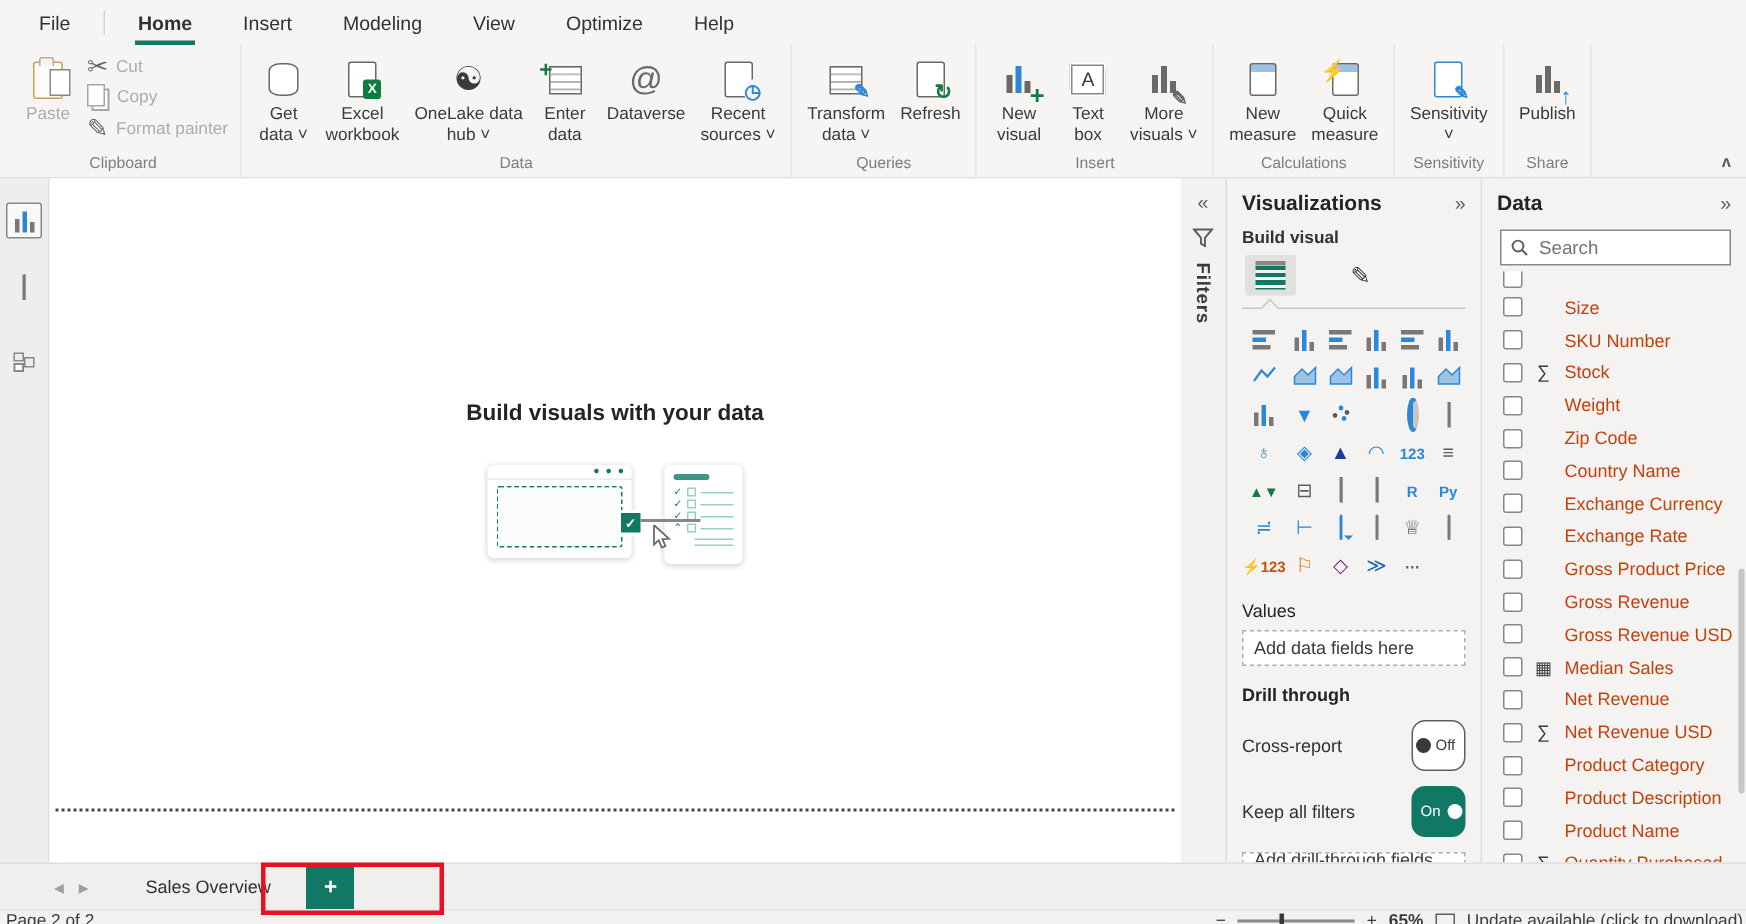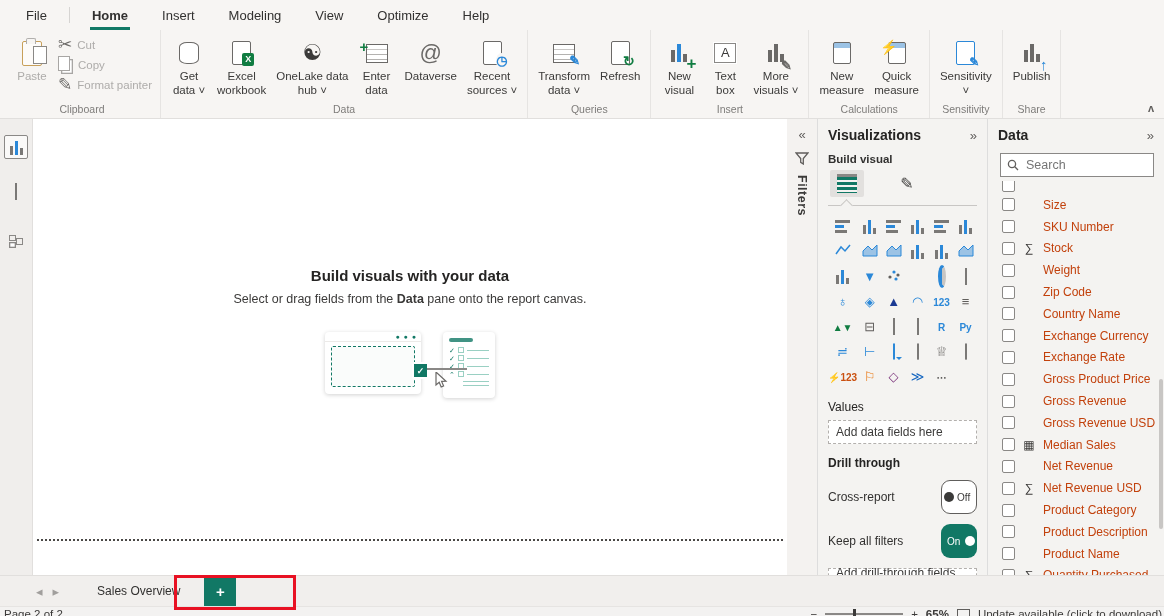--- a/index.html
+++ b/index.html
@@ -378,21 +378,20 @@
       <button class="lbtn">
         <span><span class="migrid" style="width:18px;height:16px"></span></span>
       </button>
       <button class="lbtn">
         <span><span class="mimodel"></span></span>
       </button>
     </div>
 
   <div class="canvas">
     <div class="cv-title">Build visuals with your data</div>
-    <div class="cv-sub"><span>Select or drag fields from the </span><b>Data</b><span> pane onto the report canvas.</span></div>
     <div class="ill">
       <div class="ill-win">
         <div class="ill-winbar">
             <span class="dots">● ● ●</span>
           </div>
         <div class="ill-dash"></div>
         <div class="ill-check">✓</div>
         <div class="ill-dragline"></div>
         <svg class="ill-cursor" width="14" height="16" viewBox="0 0 14 16">
             <path d="M1,0 L1,13 L4.2,10.2 L6.2,15 L8.6,14 L6.6,9.4 L11,9.2 Z" fill="#fff" stroke="#6b6967" stroke-width="1.2"></path>

